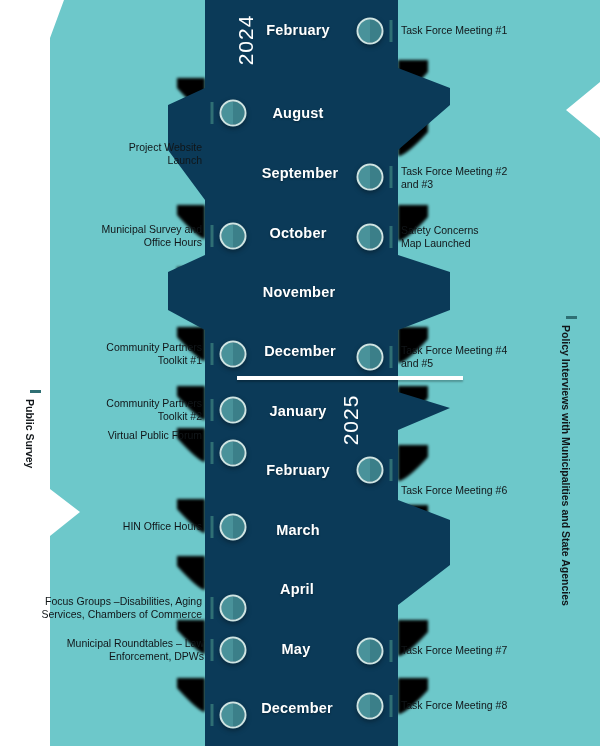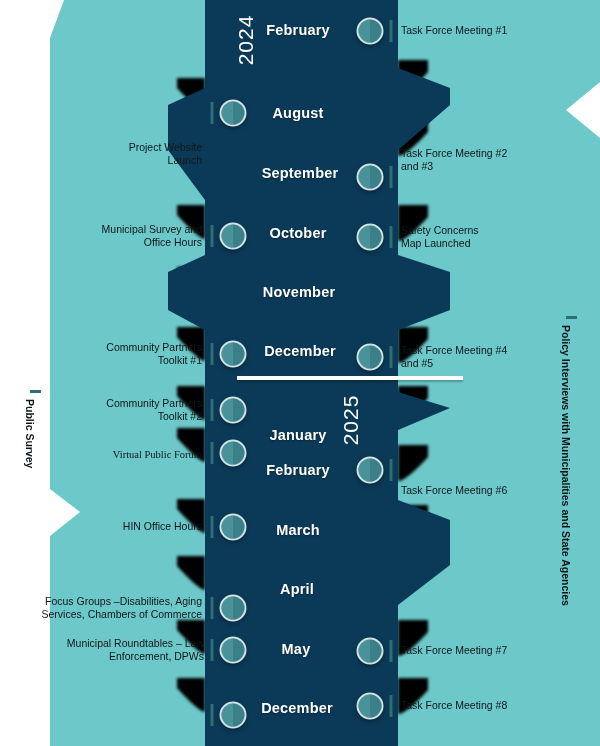--- a/index.html
+++ b/index.html
@@ -141,21 +141,21 @@
 
   <div class="year-divider" style="left: 237px; top: 376px; width: 226px;"></div>
 
   <div id="layers">
       <div class="month" style="left: 298px; top: 30px;">February</div>
       <div class="month" style="left: 298px; top: 113px;">August</div>
       <div class="month" style="left: 300px; top: 173px;">September</div>
       <div class="month" style="left: 298px; top: 233px;">October</div>
       <div class="month" style="left: 299px; top: 292px;">November</div>
       <div class="month" style="left: 300px; top: 351px;">December</div>
-      <div class="month" style="left: 298px; top: 411px; margin-top: 24px;">January</div>
+      <div class="month" style="left: 298px; top: 411px;">January</div>
       <div class="month" style="left: 298px; top: 470px;">February</div>
       <div class="month" style="left: 298px; top: 530px;">March</div>
       <div class="month" style="left: 297px; top: 589px;">April</div>
       <div class="month" style="left: 296px; top: 649px;">May</div>
       <div class="month" style="left: 297px; top: 708px;">December</div>
       <div class="year" style="left: 246px; top: 40px; transform: translate(-50%, -50%) rotate(-90deg);">2024</div>
       <div class="year" style="left: 351px; top: 420px; transform: translate(-50%, -50%) rotate(-90deg);">2025</div>
       <div class="marker" style="left: 233px; top: 113px; background: linear-gradient(90deg, rgb(73, 146, 154) 0px, rgb(73, 146, 154) 50%, rgb(59, 127, 137) 50%, rgb(59, 127, 137) 100%); border-color: rgb(207, 228, 226);"></div>
       <div class="tick" style="left: 212px; top: 113px; background: rgb(47, 111, 116);"></div>
       <div class="evt left" style="top: 113px; color: rgb(17, 22, 25); right: 398px; margin-top: 41px;">Project Website
@@ -167,41 +167,41 @@
       <div class="marker" style="left: 233px; top: 354px; background: linear-gradient(90deg, rgb(73, 146, 154) 0px, rgb(73, 146, 154) 50%, rgb(59, 127, 137) 50%, rgb(59, 127, 137) 100%); border-color: rgb(207, 228, 226);"></div>
       <div class="tick" style="left: 212px; top: 354px; background: rgb(47, 111, 116);"></div>
       <div class="evt left" style="top: 354px; color: rgb(17, 22, 25); right: 398px;">Community Partners
 Toolkit #1</div>
       <div class="marker" style="left: 233px; top: 410px; background: linear-gradient(90deg, rgb(73, 146, 154) 0px, rgb(73, 146, 154) 50%, rgb(59, 127, 137) 50%, rgb(59, 127, 137) 100%); border-color: rgb(207, 228, 226);"></div>
       <div class="tick" style="left: 212px; top: 410px; background: rgb(47, 111, 116);"></div>
       <div class="evt left" style="top: 410px; color: rgb(17, 22, 25); right: 398px;">Community Partners
 Toolkit #2</div>
       <div class="marker" style="left: 233px; top: 453px; background: linear-gradient(90deg, rgb(73, 146, 154) 0px, rgb(73, 146, 154) 50%, rgb(59, 127, 137) 50%, rgb(59, 127, 137) 100%); border-color: rgb(207, 228, 226);"></div>
       <div class="tick" style="left: 212px; top: 453px; background: rgb(47, 111, 116);"></div>
-      <div class="evt left" style="top: 455px; color: rgb(17, 22, 25); right: 398px; font-family: Liberation Serif, serif;">Virtual Public Forum</div>
+      <div class="evt left" style="top: 436px; color: rgb(17, 22, 25); right: 398px;">Virtual Public Forum</div>
       <div class="marker" style="left: 233px; top: 527px; background: linear-gradient(90deg, rgb(73, 146, 154) 0px, rgb(73, 146, 154) 50%, rgb(59, 127, 137) 50%, rgb(59, 127, 137) 100%); border-color: rgb(207, 228, 226);"></div>
       <div class="tick" style="left: 212px; top: 527px; background: rgb(47, 111, 116);"></div>
       <div class="evt left" style="top: 527px; color: rgb(17, 22, 25); right: 398px;">HIN Office Hours</div>
       <div class="marker" style="left: 233px; top: 608px; background: linear-gradient(90deg, rgb(73, 146, 154) 0px, rgb(73, 146, 154) 50%, rgb(59, 127, 137) 50%, rgb(59, 127, 137) 100%); border-color: rgb(207, 228, 226);"></div>
       <div class="tick" style="left: 212px; top: 608px; background: rgb(47, 111, 116);"></div>
       <div class="evt left" style="top: 608px; color: rgb(17, 22, 25); right: 398px;">Focus Groups –Disabilities, Aging
 Services, Chambers of Commerce</div>
       <div class="marker" style="left: 233px; top: 650px; background: linear-gradient(90deg, rgb(73, 146, 154) 0px, rgb(73, 146, 154) 50%, rgb(59, 127, 137) 50%, rgb(59, 127, 137) 100%); border-color: rgb(207, 228, 226);"></div>
       <div class="tick" style="left: 212px; top: 650px; background: rgb(47, 111, 116);"></div>
       <div class="evt left" style="top: 650px; color: rgb(17, 22, 25); right: 396px;">Municipal Roundtables – Law
 Enforcement, DPWs</div>
       <div class="marker" style="left: 233px; top: 715px; background: linear-gradient(90deg, rgb(73, 146, 154) 0px, rgb(73, 146, 154) 50%, rgb(59, 127, 137) 50%, rgb(59, 127, 137) 100%); border-color: rgb(207, 228, 226);"></div>
       <div class="tick" style="left: 212px; top: 715px; background: rgb(47, 111, 116);"></div>
       <div class="evt left" style="top: 756px; color: rgb(17, 22, 25); right: 398px;">Public Meeting</div>
       <div class="marker" style="left: 370px; top: 31px; background: linear-gradient(90deg, rgb(73, 146, 154) 0px, rgb(73, 146, 154) 50%, rgb(59, 127, 137) 50%, rgb(59, 127, 137) 100%); border-color: rgb(207, 228, 226);"></div>
       <div class="tick" style="left: 391px; top: 31px; background: rgb(47, 111, 116);"></div>
       <div class="evt right" style="top: 31px; color: rgb(17, 22, 25); left: 401px;">Task Force Meeting #1</div>
       <div class="marker" style="left: 370px; top: 177px; background: linear-gradient(90deg, rgb(73, 146, 154) 0px, rgb(73, 146, 154) 50%, rgb(59, 127, 137) 50%, rgb(59, 127, 137) 100%); border-color: rgb(207, 228, 226);"></div>
       <div class="tick" style="left: 391px; top: 177px; background: rgb(47, 111, 116);"></div>
-      <div class="evt right" style="top: 160px; color: rgb(17, 22, 25); left: 401px;">Task Force Meeting #2
+      <div class="evt right" style="top: 178px; color: rgb(17, 22, 25); left: 401px;">Task Force Meeting #2
 and #3</div>
       <div class="marker" style="left: 370px; top: 237px; background: linear-gradient(90deg, rgb(73, 146, 154) 0px, rgb(73, 146, 154) 50%, rgb(59, 127, 137) 50%, rgb(59, 127, 137) 100%); border-color: rgb(207, 228, 226);"></div>
       <div class="tick" style="left: 391px; top: 237px; background: rgb(47, 111, 116);"></div>
       <div class="evt right" style="top: 237px; color: rgb(17, 22, 25); left: 401px;">Safety Concerns
 Map Launched</div>
       <div class="marker" style="left: 370px; top: 357px; background: linear-gradient(90deg, rgb(73, 146, 154) 0px, rgb(73, 146, 154) 50%, rgb(59, 127, 137) 50%, rgb(59, 127, 137) 100%); border-color: rgb(207, 228, 226);"></div>
       <div class="tick" style="left: 391px; top: 357px; background: rgb(47, 111, 116);"></div>
       <div class="evt right" style="top: 357px; color: rgb(17, 22, 25); left: 401px;">Task Force Meeting #4
 and #5</div>
       <div class="marker" style="left: 370px; top: 470px; background: linear-gradient(90deg, rgb(73, 146, 154) 0px, rgb(73, 146, 154) 50%, rgb(59, 127, 137) 50%, rgb(59, 127, 137) 100%); border-color: rgb(207, 228, 226);"></div>

